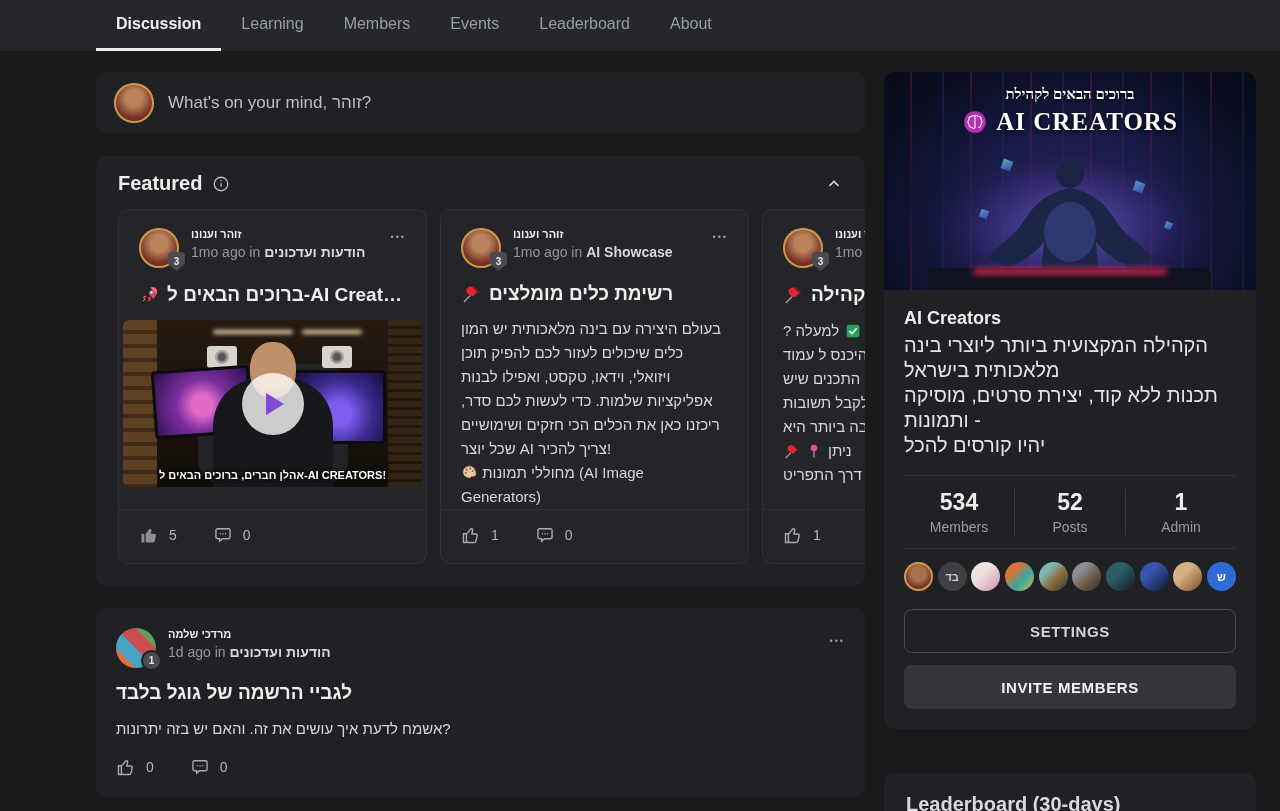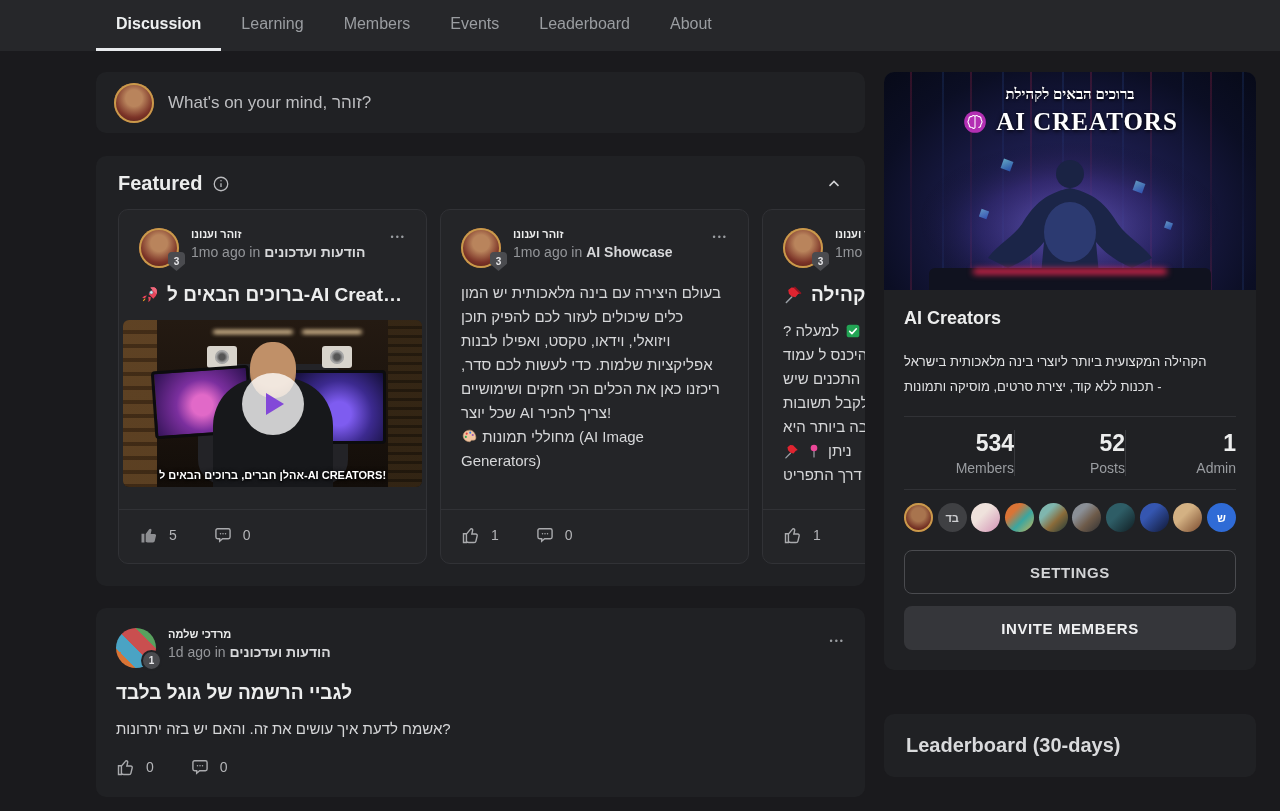--- a/index.html
+++ b/index.html
@@ -95,24 +95,24 @@
   .btitle{position:absolute;top:14px;left:0;right:0;text-align:center;color:#fff;font-size:15px;font-weight:700;
           text-shadow:0 1px 3px #000;}
   .bbrand{position:absolute;top:36px;left:0;right:0;display:flex;justify-content:center;align-items:center;gap:8px;
           color:#fff;font-size:25px;font-weight:800;letter-spacing:1px;text-shadow:0 1px 4px #000;}
   .cube{position:absolute;width:10px;height:10px;background:linear-gradient(135deg,#7fd8f2,#2a6bd4);opacity:.8;transform:rotate(20deg);}
   .kbglow{position:absolute;bottom:16px;left:24%;right:24%;height:5px;background:#ff2a55;border-radius:3px;filter:blur(3px);}
   .desk{position:absolute;bottom:0;left:12%;right:12%;height:22px;background:#10121f;border-radius:6px 6px 0 0;}
   .sbody{padding:2px 20px 20px;}
   .sname{margin-top:16px;font-size:18px;font-weight:700;color:#eceded;}
   .priv{margin-top:10px;display:flex;align-items:center;gap:9px;color:#9a9da1;font-size:14px;}
-  .sdesc{margin-top:20px;font-size:13px;line-height:25px;color:#e2e3e5;}
+  .sdesc{margin-top:4px;font-size:20px;line-height:25px;color:#e2e3e5;}
   .sep{border-top:1px solid #313236;margin-top:17px;}
   .stats{display:flex;padding:13px 0;}
-  .stat{flex:1;text-align:right;}
+  .stat{flex:1;text-align:center;}
   .stat+.stat{border-left:1px solid #38393d;}
   .stat .v{font-size:23px;font-weight:700;color:#eceded;}
   .stat .l{margin-top:3px;font-size:14px;color:#9a9da1;}
   .avrow{display:flex;justify-content:space-between;padding:13px 0 4px;}
   .mav{width:29px;height:29px;border-radius:50%;cursor:pointer;display:flex;align-items:center;justify-content:center;
        font-size:11px;font-weight:700;color:#cfd0d3;flex-shrink:0;}
   .sv1{background:radial-gradient(circle at 50% 40%,#a8744e 0 30%,#6e2a20 65%,#340d0e 100%);box-shadow:0 0 0 2px #c99a4b inset;}
   .sv2{background:#3f4043;}
   .sv3{background:linear-gradient(135deg,#efe2dc 0 40%,#d291b4 100%);}
   .sv4{background:linear-gradient(135deg,#d97436 0 30%,#3aa6a0 60%,#c9b458 100%);}
@@ -238,20 +238,30 @@
             <span class="avatar av40 av-zohar">
               <span class="lvl">3</span>
             </span>
             <span class="fnames">
               <div class="fname">זוהר וענונו</div>
               <div class="fmeta">
                 <span>1mo ago in</span> <span class="fcat">AI Showcase</span>
               </div>
             </span>
             <span class="menu-dots">•••</span>
+          </div>
+          <div class="ftitle">
+            <span class="emoji">
+              <svg viewBox="0 0 24 24" width="20" height="20">
+                  <path d="M10.5 14.5L4 21" stroke="#9aa0a6" stroke-width="1.8" stroke-linecap="round"></path>
+                  <path d="M14.2 3.2l6.6 6.6-2.7 1-3.2 3.9-4.3-.8-3.5-3.5-.8-4.3 3.9-3.2z" fill="#e02430"></path>
+                  <path d="M14.2 3.2l6.6 6.6" stroke="#8f1320" stroke-width="2.4" stroke-linecap="round"></path>
+                </svg>
+            </span>
+            <span class="t">רשימת כלים מומלצים</span>
           </div>
           <div class="fbody">
             <p>בעולם היצירה עם בינה מלאכותית יש המון כלים שיכולים לעזור לכם להפיק תוכן ויזואלי, וידאו, טקסט, ואפילו לבנות אפליקציות שלמות. כדי לעשות לכם סדר, ריכזנו כאן את הכלים הכי חזקים ושימושיים שכל יוצר AI צריך להכיר!</p>
             <p><span class="emoji" style="width:17px;height:17px;vertical-align:-3px;display:inline-flex">
               <svg viewBox="0 0 24 24" width="17" height="17">
                     <path d="M12 3a9 8.2 0 1 0 0 16.4c2.2 0 1.4-2.2 3-2.2 2.1 0 6 .4 6-3.2C21 8 17 3 12 3z" fill="#f2c4a0" stroke="#c79a74" stroke-width=".8"></path>
                     <circle cx="8" cy="8" r="1.5" fill="#e04040"></circle>
                     <circle cx="13" cy="6.6" r="1.5" fill="#3a7de0"></circle>
                     <circle cx="6.8" cy="12.6" r="1.5" fill="#34a853"></circle>
                     <circle cx="16.6" cy="9.8" r="1.5" fill="#9b59b6"></circle>
@@ -422,20 +432,21 @@
               </svg>
           </span>
           <span>AI CREATORS</span>
         </div>
       </div>
       <div class="sbody">
         <div class="sname">AI Creators</div>
         <div class="sdesc">
           <div>הקהילה המקצועית ביותר ליוצרי בינה מלאכותית בישראל</div>
           <div>תכנות ללא קוד, יצירת סרטים, מוסיקה ותמונות -</div>
+          <div>יהיו קורסים להכל</div>
         </div>
         <div class="sep"></div>
         <div class="stats">
           <div class="stat">
             <div class="v">534</div>
             <div class="l">Members</div>
           </div>
           <div class="stat">
             <div class="v">52</div>
             <div class="l">Posts</div>

